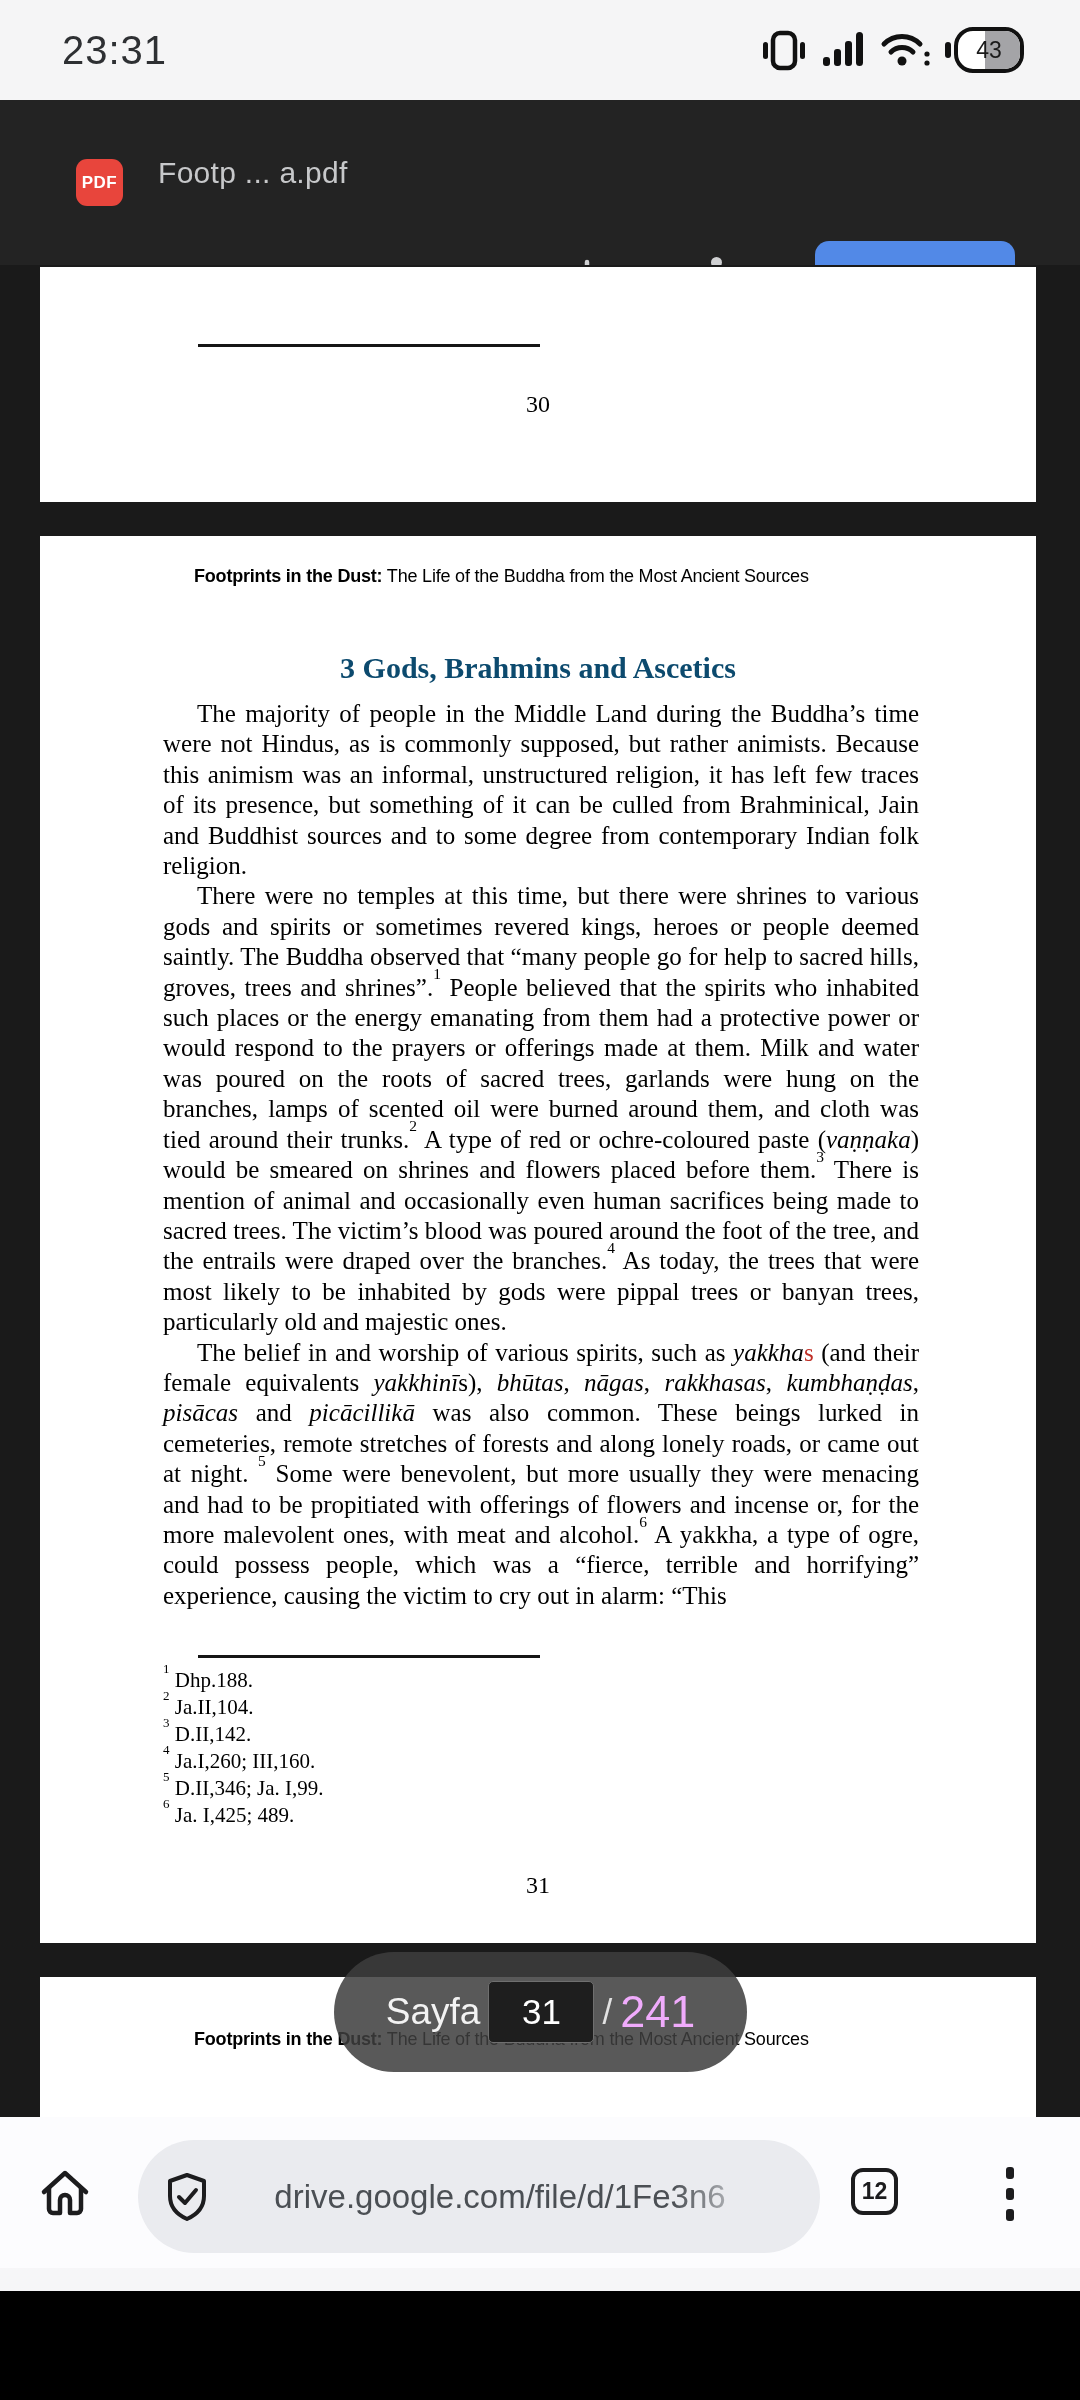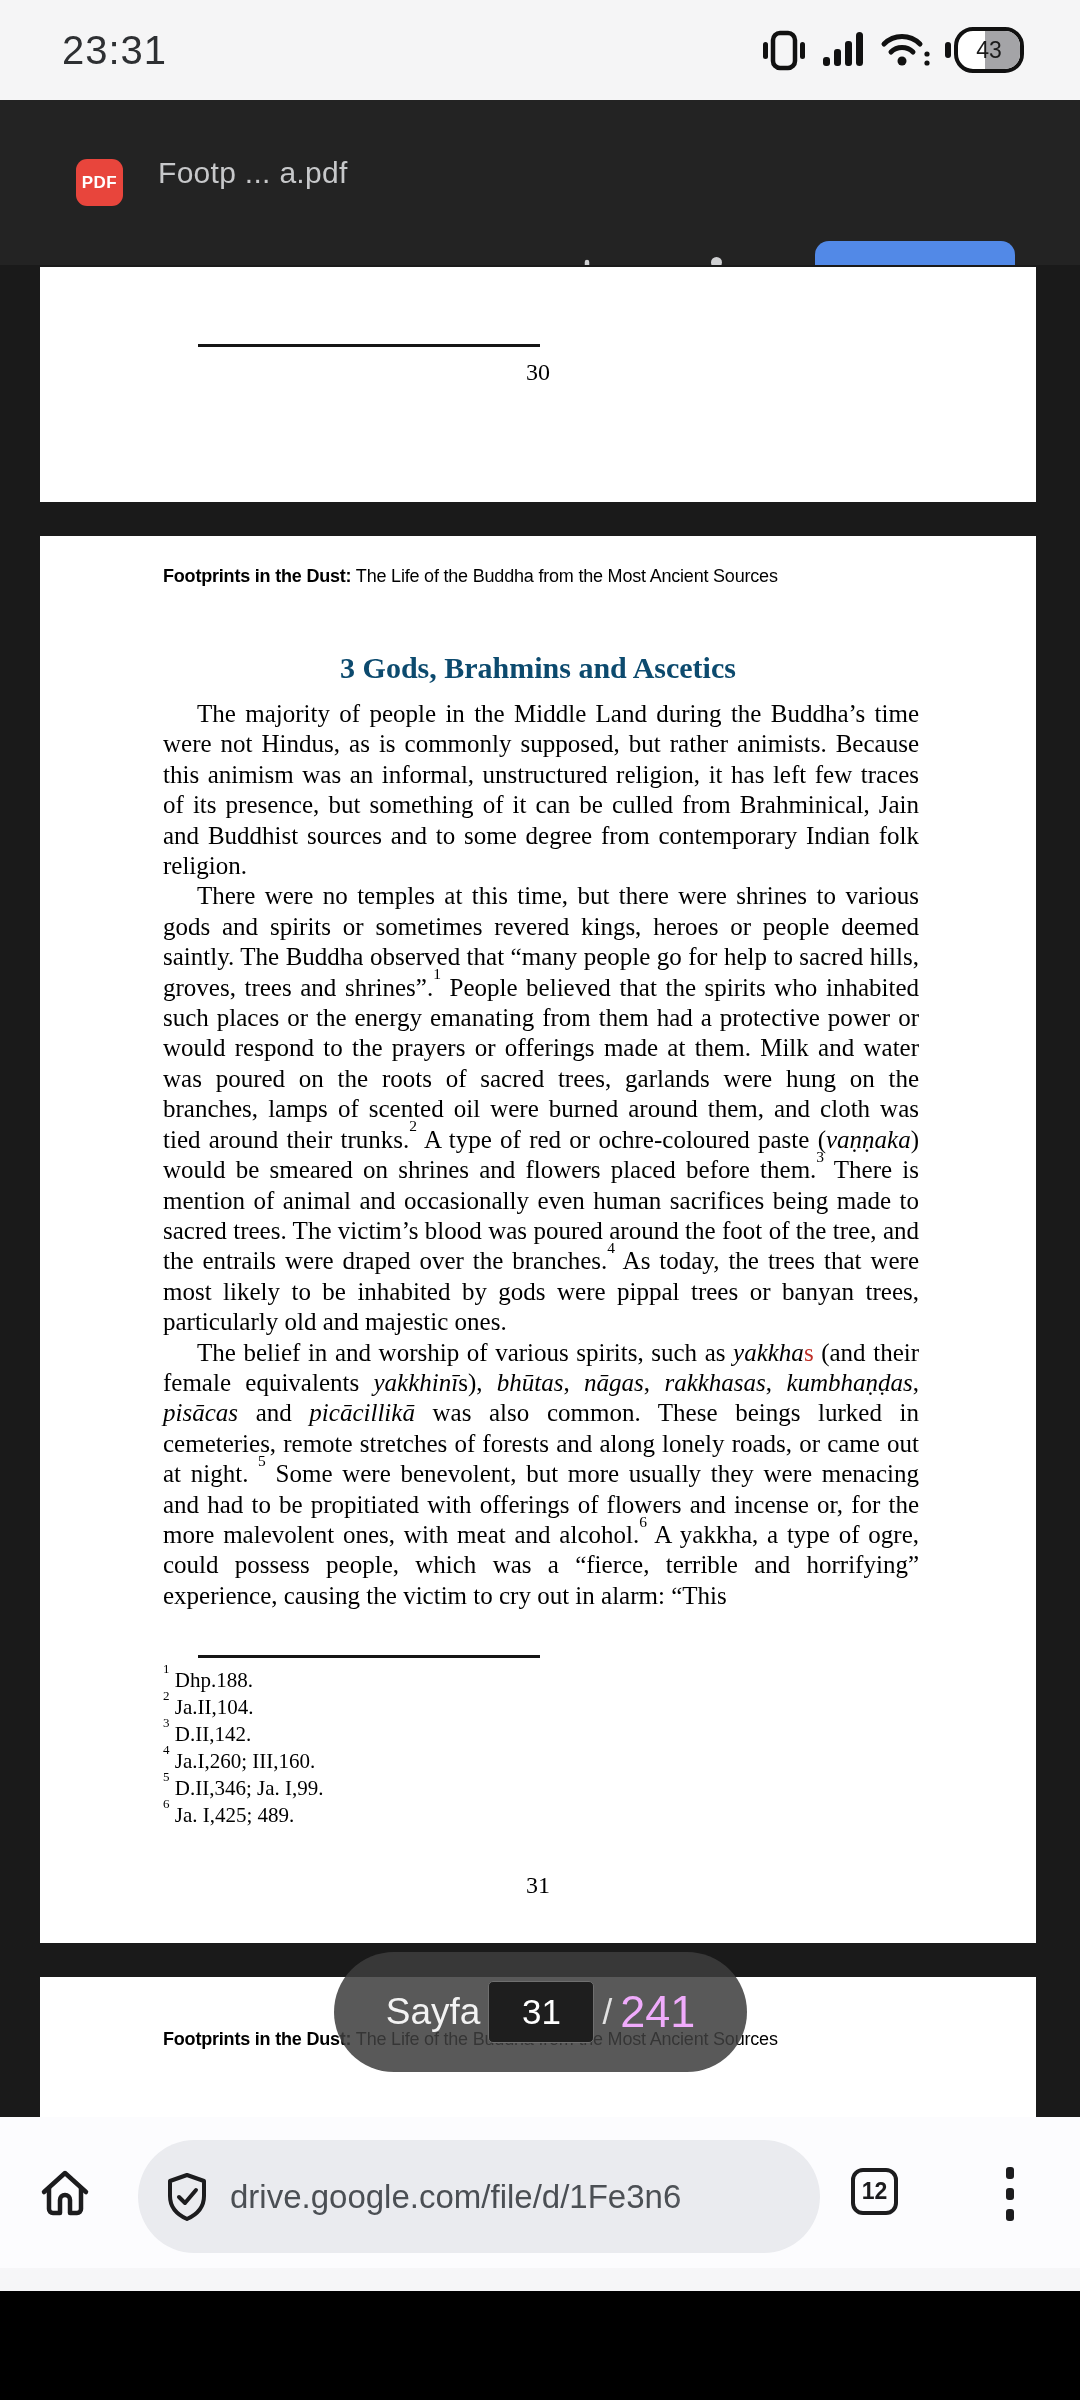--- a/index.html
+++ b/index.html
@@ -28,44 +28,44 @@
   .viewer{position:absolute;top:265px;left:0;width:1080px;height:1852px;background:#1a1a1a;}
   .page{position:absolute;left:40px;width:996px;background:#ffffff;color:#000;}
   .pageA{top:2px;height:235px;}
   .pageB{top:271px;height:1407px;}
   .pageC{top:1712px;height:140px;}
   .fnline{height:3px;background:#151515;width:342px;margin-left:158px;}
   .fnlineA{margin-top:77px;}
   .fnlineB{margin-top:44px;}
   .fnote{margin-left:123px;font-family:"Liberation Serif",serif;font-size:21px;line-height:27px;color:#000;}
   .fnote-first{margin-top:9px;}
-  .pagenoA{margin-top:12px;text-align:center;font-family:"Liberation Serif",serif;font-size:24px;}
+  .pagenoA{margin-top:44px;text-align:center;font-family:"Liberation Serif",serif;font-size:24px;}
   .pagenoB{position:absolute;bottom:44px;left:0;width:100%;text-align:center;font-family:"Liberation Serif",serif;font-size:24px;}
   .runhead{margin:30px 0 0 123px;font-size:18px;color:#000;letter-spacing:-0.2px;font-family:"Liberation Sans",sans-serif;}
   .runheadC{margin-top:52px;}
   .chtitle{margin:64px 0 0 0;text-align:center;font-family:"Liberation Serif",serif;font-weight:bold;font-size:30px;color:#0c4a6e;}
   .bodytext{width:756px;margin:14px 0 0 123px;text-align:justify;font-family:"Liberation Serif",serif;font-size:25px;line-height:30.4px;text-indent:34px;color:#000;}
   .bodytext + .bodytext{margin-top:0;}
   sup{font-size:0.62em;line-height:0;position:relative;top:-0.45em;}
   .it{font-style:italic;}
-  .bd{font-weight:bold;}
+  .bd{font-weight:bold;margin-left:31px;}
   .rd{color:#c03028;}
 
   
   .pagepill{position:absolute;left:334px;top:1687px;width:413px;height:120px;border-radius:60px;background:rgba(62,62,62,0.86);display:flex;align-items:center;justify-content:center;gap:8px;}
   .pagepill .lbl{color:#f3f3f3;font-size:37px;}
   .pagebox{width:104px;height:60px;background:#1e1e1e;border:1px solid #6f6f6f;border-radius:5px;display:flex;align-items:center;justify-content:center;}
   .pagebox span{color:#fff;font-size:35px;}
   .pagepill .slash{color:#e3e3e3;font-size:35px;}
   .pagepill .total{color:#f0abfc;font-size:45px;}
 
   
   .urlbar{position:absolute;top:2117px;left:0;width:1080px;height:151px;background:#fcfcfe;}
   .homeicon{position:absolute;left:36px;top:47px;}
-  .urlpill{position:absolute;left:138px;top:23px;width:682px;height:113px;background:#eaebef;border-radius:57px;display:flex;align-items:center;box-sizing:border-box;padding-left:26px;gap:20px;}
+  .urlpill{position:absolute;left:138px;top:23px;width:682px;height:113px;background:#eaebef;border-radius:57px;display:flex;align-items:center;box-sizing:border-box;padding-left:26px;gap:20px;text-align:center;}
   .urltext{font-size:33px;color:#4b4f54;white-space:nowrap;overflow:hidden;width:540px;-webkit-mask-image:linear-gradient(90deg,#000 82%,transparent 99%);mask-image:linear-gradient(90deg,#000 82%,transparent 99%);}
   .tabbox{position:absolute;left:851px;top:51px;width:47px;height:47px;border:4.5px solid #1c1c1e;border-radius:12px;box-sizing:border-box;display:flex;align-items:center;justify-content:center;}
   .tabbox span{font-size:23px;font-weight:bold;color:#1c1c1e;}
   .bdots{position:absolute;left:1006px;top:50px;display:flex;flex-direction:column;gap:9px;}
   .bdots i{width:8px;height:12px;border-radius:3px;background:#1c1c1e;}
   .navbar{position:absolute;top:2268px;left:0;width:1080px;height:132px;background:#f6f6f8;}
   .hamb{position:absolute;left:276px;top:41px;display:flex;flex-direction:column;gap:13px;}
   .hamb i{height:9px;border-radius:3px;background:#8b8c8e;display:block;}
   .hamb i:nth-child(1){width:48px;}
   .hamb i:nth-child(2){width:44px;}

